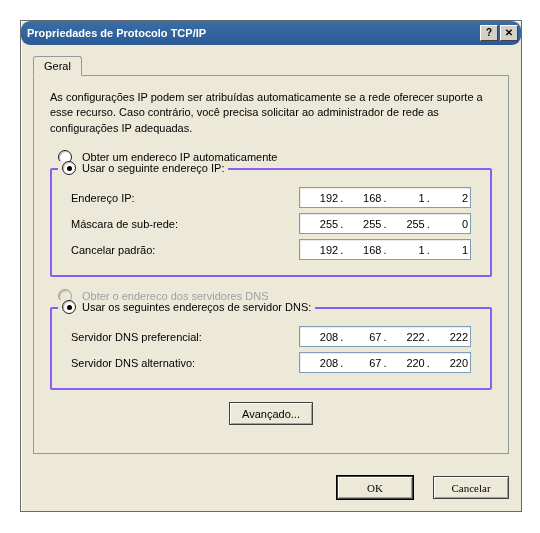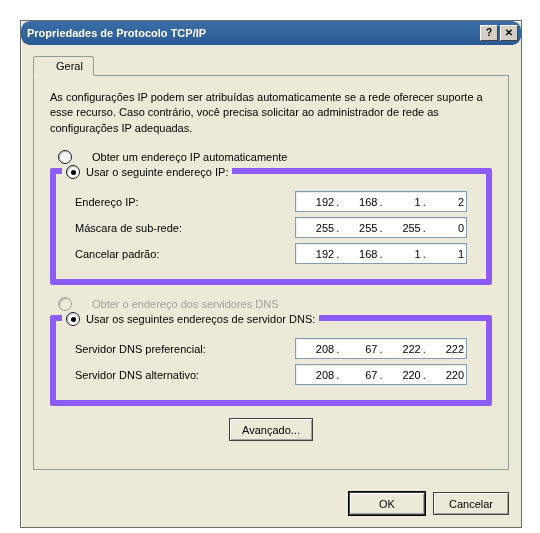--- a/index.html
+++ b/index.html
@@ -55,39 +55,39 @@
     display: flex;
     position: relative;
     top: 1px;
     z-index: 2;
   }
   .tab {
     background: #ece9d8;
     border: 1px solid #919b9c;
     border-bottom: 1px solid #ece9d8;
     border-radius: 3px 3px 0 0;
-    padding: 3px 10px 3px 22px;
+    padding: 3px 10px 3px 10px;
     font-size: 11px;
     margin-right: 16px;
   }
   .tabpanel {
     border: 1px solid #919b9c;
     background: #ece9d8;
     padding: 14px 16px 28px 16px;
     position: relative;
     z-index: 1;
   }
   .description {
     line-height: 1.4;
     margin-bottom: 14px;
   }
   .radio-row {
     display: flex;
     align-items: center;
-    gap: 20px;
+    gap: 10px;
     margin: 4px 0 4px 8px;
   }
   .radio {
     width: 12px;
     height: 12px;
     border-radius: 50%;
     border: 1px solid #1c1c1c;
     background: #fff;
     display: inline-flex;
     align-items: center;
@@ -102,21 +102,21 @@
     background: #000;
   }
   .radio.disabled {
     border-color: #a0a0a0;
     background: #ece9d8;
   }
   .disabled-label {
     color: #a0a0a0;
   }
   .groupbox {
-    border: 6px solid #8b5cf6;
+    border: 2px solid #8b5cf6;
     border-radius: 2px;
     padding: 12px 14px 10px 14px;
     margin: 2px 0 12px 0;
     position: relative;
   }
   .groupbox-legend {
     position: absolute;
     top: -9px;
     left: 6px;
     background: #ece9d8;
@@ -169,22 +169,23 @@
     border: 1px solid #404040;
     box-shadow: inset 1px 1px 0 #fff, inset -1px -1px 0 #a0a0a0;
     font-family: inherit;
     font-size: 11px;
     padding: 0 12px;
     cursor: pointer;
   }
   .footer {
     display: flex;
     justify-content: flex-end;
-    gap: 8px;
+    gap: 20px;
     padding: 10px 12px 12px 0;
+    font-family: Liberation Serif, serif;
   }
   .footer .win-btn.default {
     box-shadow: 0 0 0 1px #000, inset 1px 1px 0 #fff, inset -1px -1px 0 #a0a0a0;
   }
 </style>
 </head>
 <body>
 
 <div class="dialog">
 

